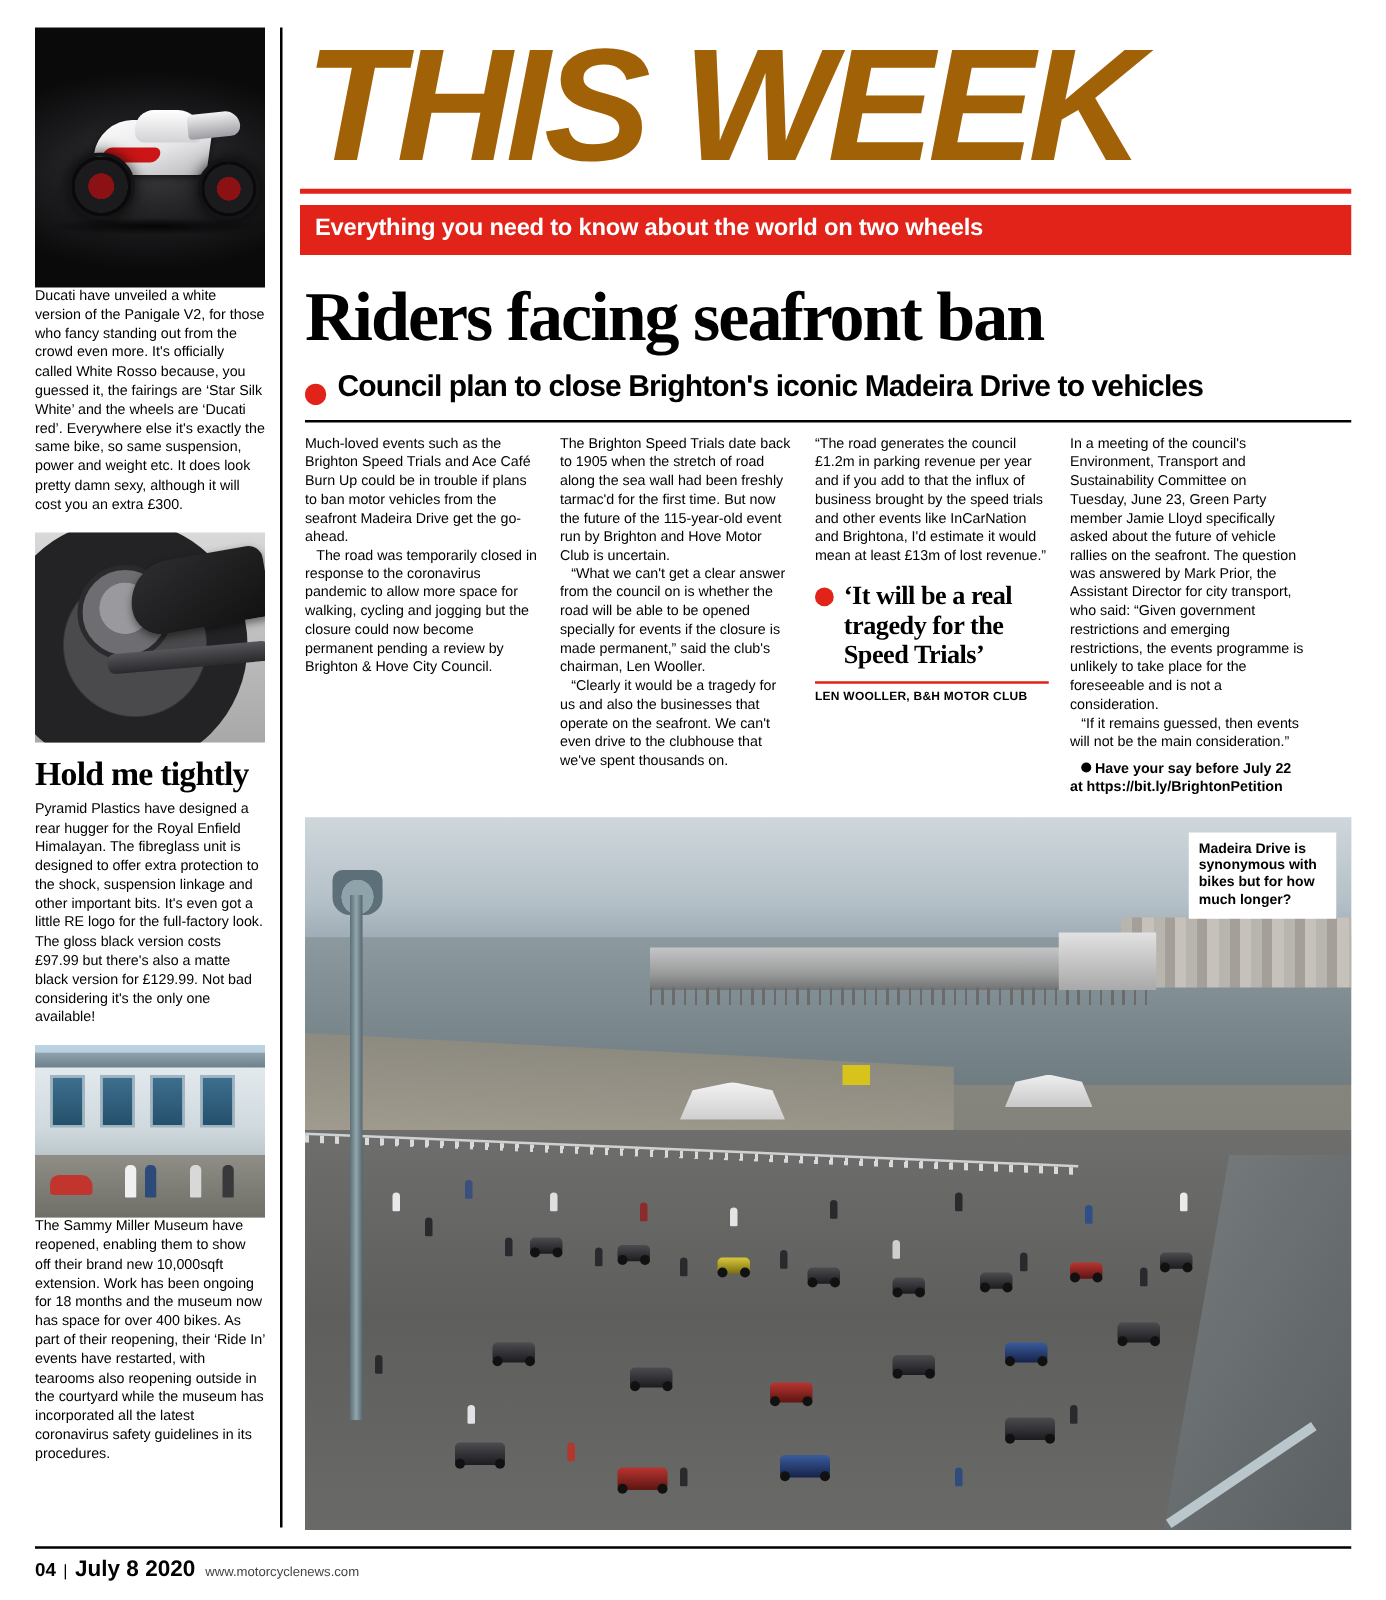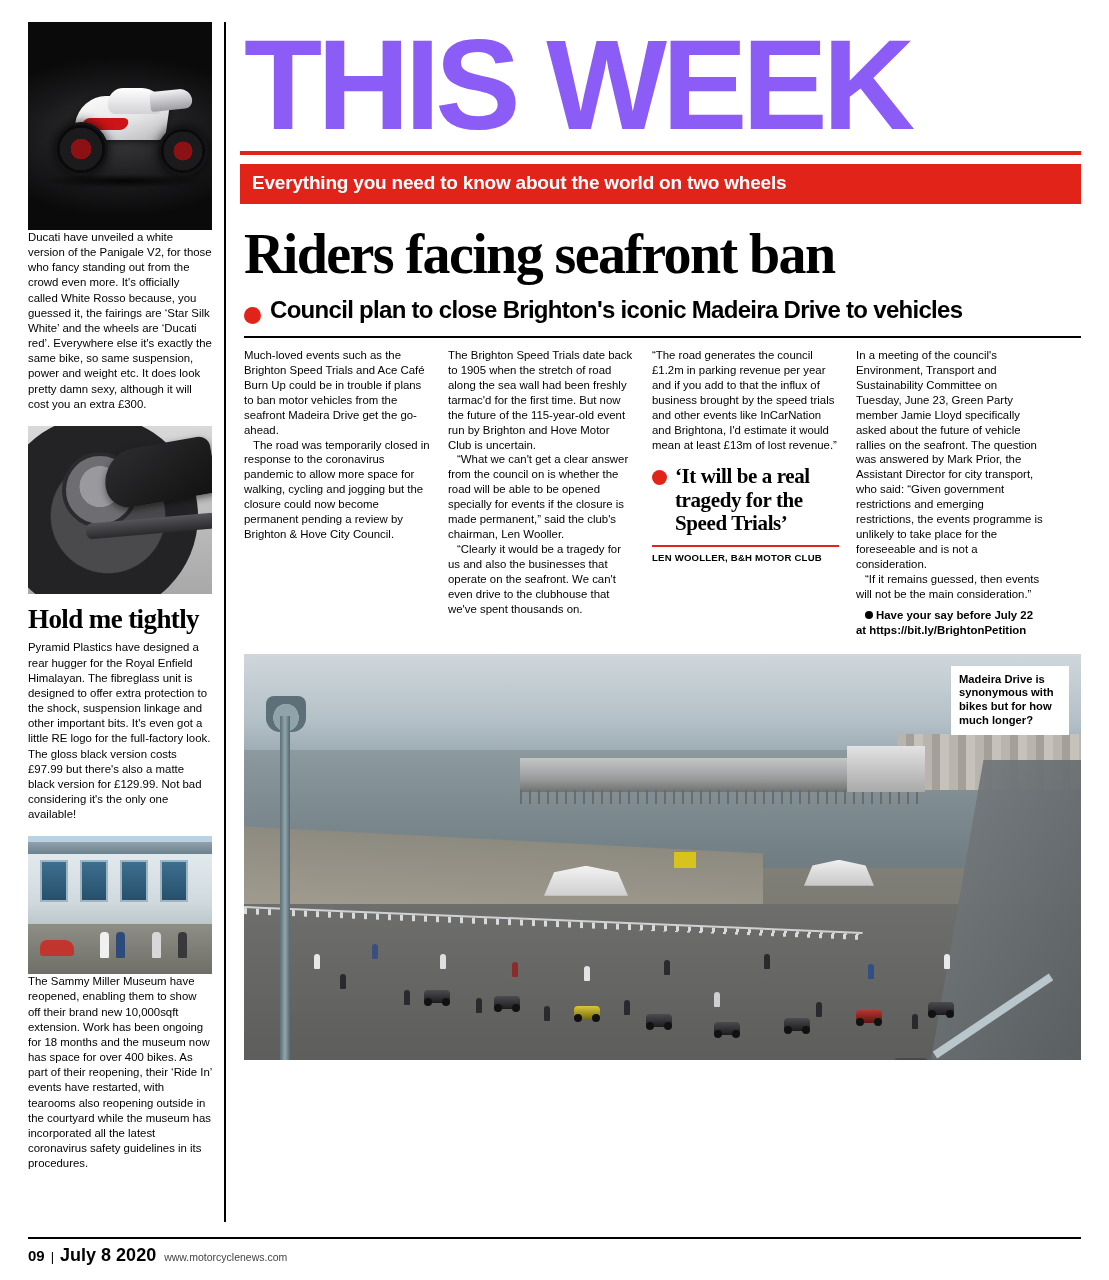--- a/index.html
+++ b/index.html
@@ -178,26 +178,27 @@
     font-size: 11.4px;
     line-height: 1.33;
     text-align: left;
   }
   .lbody p { margin: 0 0 6px 0; }
 
   
   .masthead {
     font-family: "Liberation Sans", sans-serif;
     font-weight: bold;
-    color: #8b5cf6;
+    color: #a16207;
     font-size: 128px;
     line-height: .96;
     letter-spacing: -5px;
     margin: 2px 0 0 4px;
     white-space: nowrap;
+    font-style: italic;
   }
   .masthead-rule {
     height: 4px; background: #e2231a; margin: 4px 0 0 0;
   }
   .subbar {
     background: #e2231a;
     color: #fff;
     font-weight: bold;
     font-size: 19px;
     letter-spacing: -0.2px;
@@ -267,21 +268,21 @@
   .pq-rule { height: 2px; background: #e2231a; margin: 9px 0 5px 0; }
   .pq-attrib {
     font-size: 9.6px; font-weight: bold; letter-spacing: .2px;
   }
   .col .lastline { font-size: 11.4px; line-height: 1.31; }
 
   
   .mainphoto {
     position: relative;
     margin: 16px 0 0 4px;
-    height: 406px;
+    height: 570px;
     overflow: hidden;
     background: linear-gradient(180deg,#b9c3c9 0%, #9fb0ba 16%, #8d8d85 17%, #6d6d67 100%);
   }
   .mp-sky {
     position: absolute; left:0; top:0; width:100%; height: 96px;
     background: linear-gradient(180deg,#cfd7dc 0%, #b4c0c7 70%, #9fadb6 100%);
   }
   .mp-sea {
     position: absolute; left:0; top:96px; width:100%; height: 118px;
     background: linear-gradient(180deg,#8c9aa0 0%, #7d8b91 50%, #6f7d83 100%);
@@ -570,19 +571,19 @@
           <div class="bike" style="left:560px;top:480px;width:40px;height:18px"></div>
         </div>
 
         <div class="mp-caption">Madeira Drive is synonymous with bikes but for how much longer?</div>
       </div>
 
     </div>
   </div>
 
   <div class="footer">
-    <span class="f-page">09</span>
+    <span class="f-page">04</span>
     <span class="f-sep">|</span>
     <span class="f-date">July 8 2020</span>
     <span class="f-url">www.motorcyclenews.com</span>
   </div>
 
 </div>
 
 </body></html>

